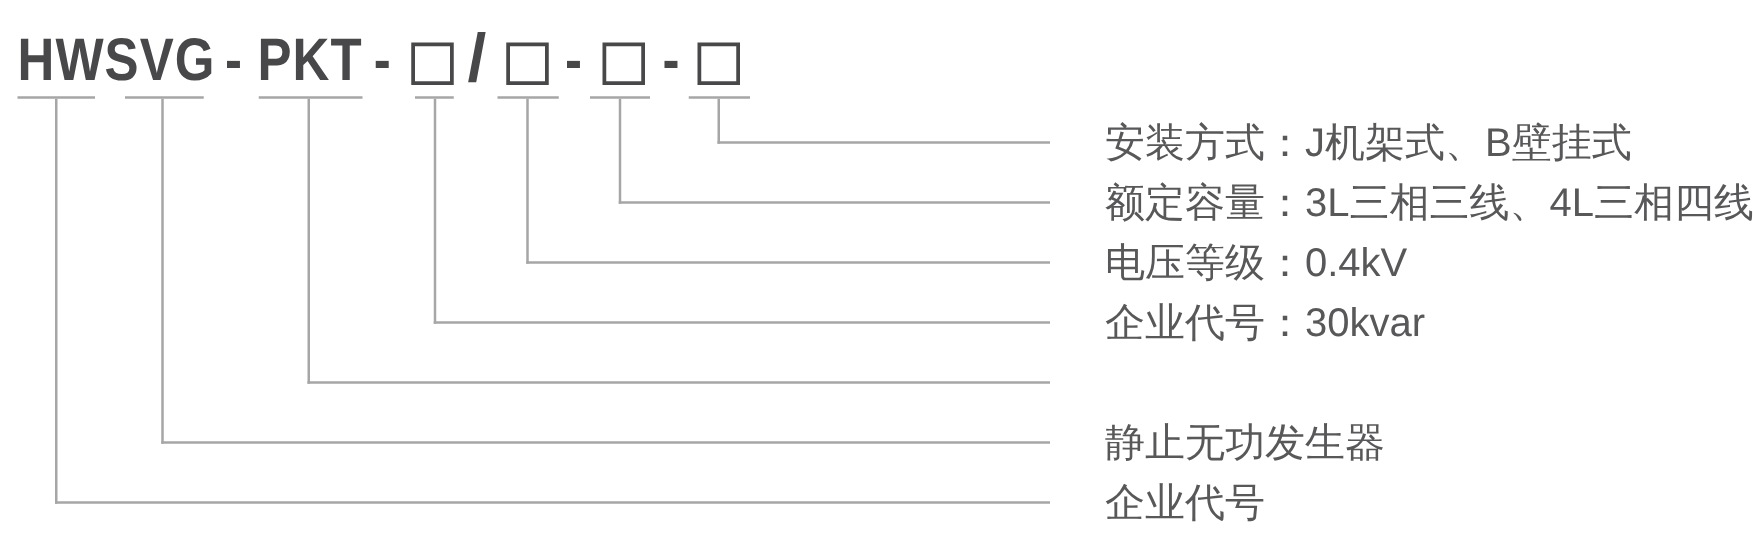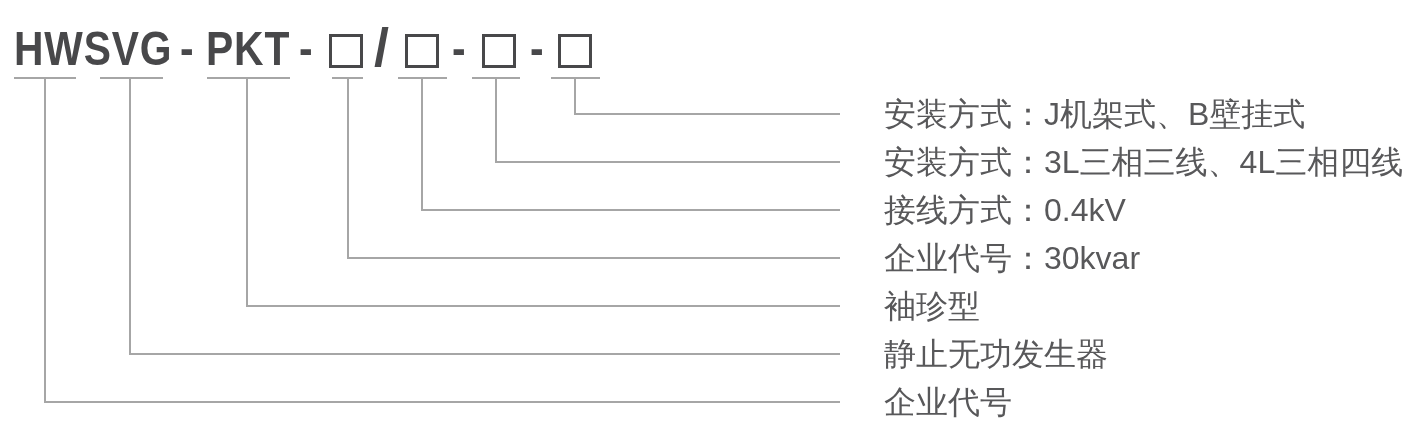--- a/index.html
+++ b/index.html
@@ -112,20 +112,19 @@
   <div class="vline" style="left:421px; top:79px; height:132px"></div>
   <div class="hline" style="left:421px; top:209px; width:419px"></div>
 
   <div class="vline" style="left:495px; top:79px; height:84px"></div>
   <div class="hline" style="left:495px; top:161px; width:345px"></div>
 
   <div class="vline" style="left:574px; top:79px; height:36px"></div>
   <div class="hline" style="left:574px; top:113px; width:266px"></div>
 
   <div class="lbl" style="top:94px">安装方式：J机架式、B壁挂式</div>
-  <div class="lbl" style="top:142px">安装方式：3L三相三线、4L三相四线</div>
-  <div class="lbl" style="top:190px">接线方式：0.4kV</div>
+  <div class="lbl" style="top:142px">额定容量：3L三相三线、4L三相四线</div>
+  <div class="lbl" style="top:190px">电压等级：0.4kV</div>
   <div class="lbl" style="top:238px">企业代号：30kvar</div>
-  <div class="lbl" style="top:286px">袖珍型</div>
   <div class="lbl" style="top:382px">企业代号</div>
   <div class="lbl" style="top:334px">静止无功发生器</div>
 
 </div>
 
 </body></html>

